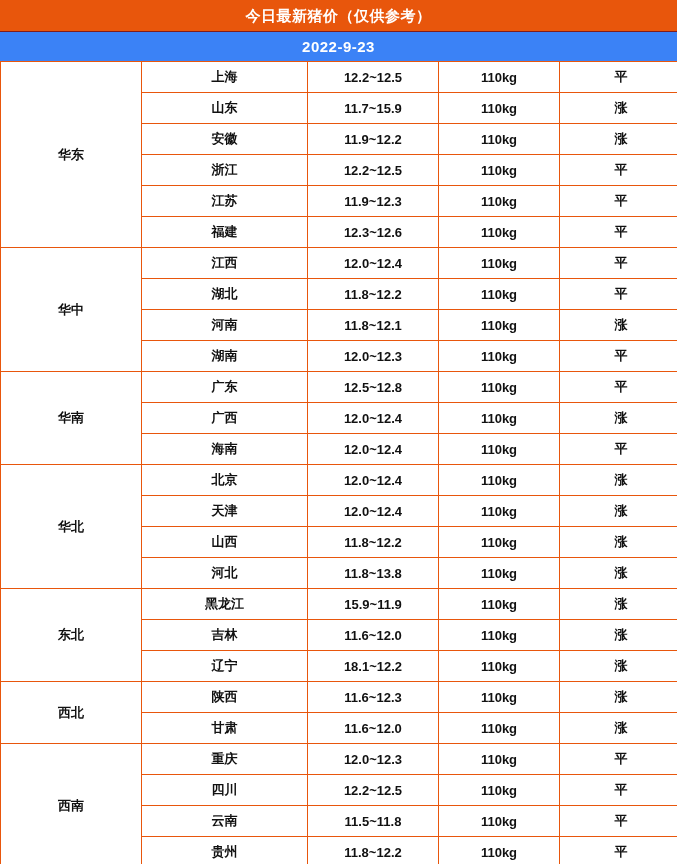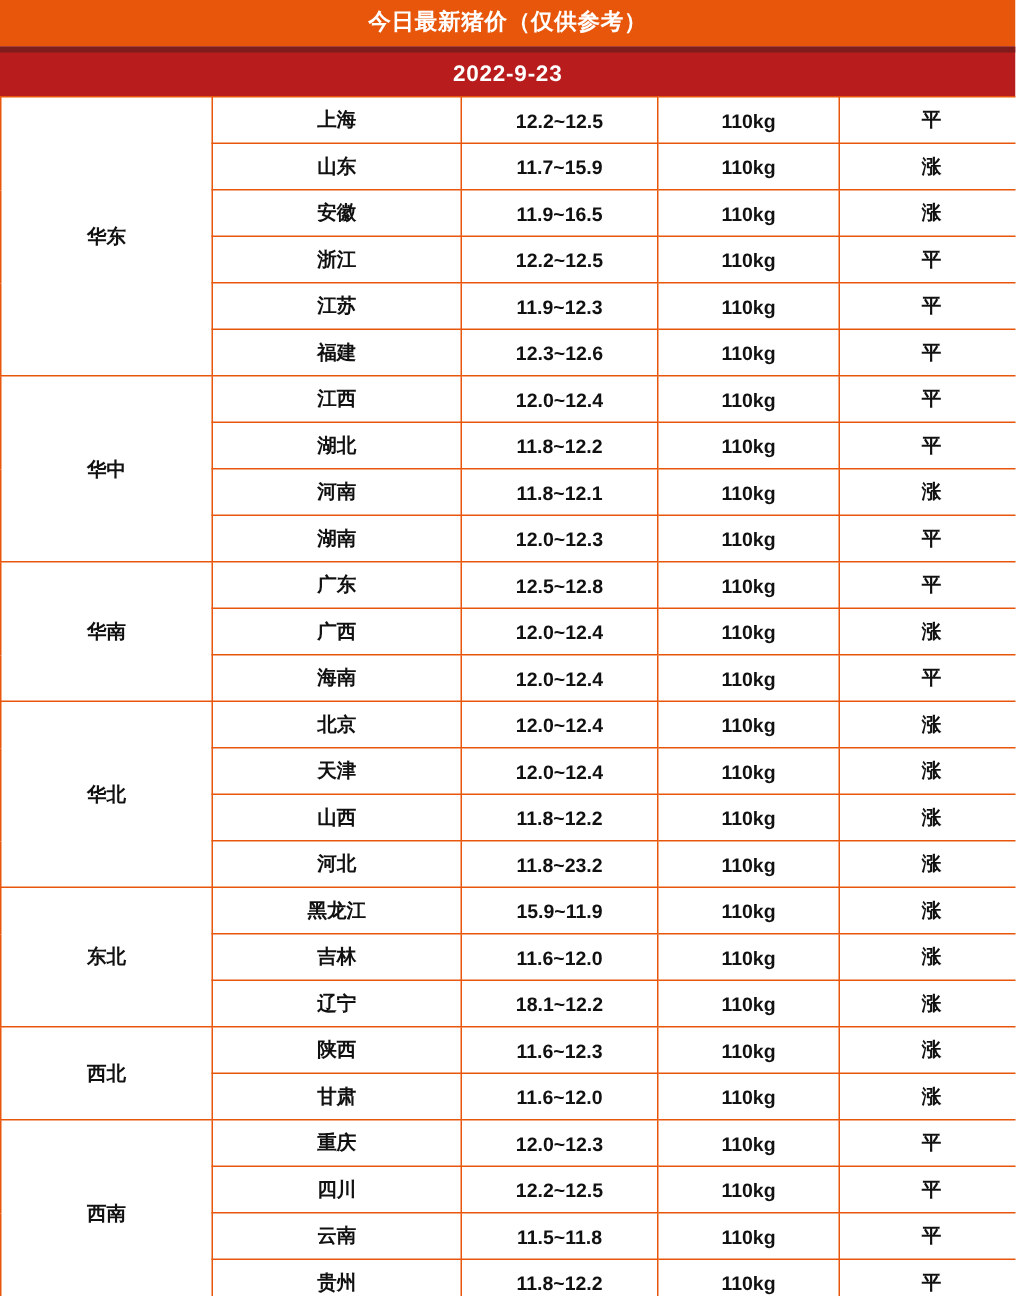--- a/index.html
+++ b/index.html
@@ -17,31 +17,30 @@
   }
   .title-bar {
     background: #e8560c;
     color: #ffffff;
     font-size: 15px;
     font-weight: bold;
     text-align: center;
     height: 31px;
     line-height: 31px;
     letter-spacing: 0.5px;
-    font-family: Liberation Mono, monospace;
   }
   .date-bar {
-    background: #b91c1c;
+    background: #3b82f6;
     color: #ffffff;
     font-size: 15px;
     font-weight: bold;
     text-align: center;
     height: 29px;
     line-height: 29px;
-    border-top: 4px solid #7f1d1d;
+    border-top: 1px solid #7f1d1d;
     letter-spacing: 0.5px;
   }
   table.price-table {
     border-collapse: collapse;
     width: 677px;
     table-layout: fixed;
   }
   table.price-table td {
     border: 1px solid #e8560c;
     height: 30px;
@@ -101,21 +100,21 @@
           <td class="trend trend-flat">平</td>
         </tr>
         <tr>
           <td class="province">山东</td>
           <td class="price">11.7~15.9</td>
           <td class="weight">110kg</td>
           <td class="trend trend-up">涨</td>
         </tr>
         <tr>
           <td class="province">安徽</td>
-          <td class="price">11.9~16.5</td>
+          <td class="price">11.9~12.2</td>
           <td class="weight">110kg</td>
           <td class="trend trend-up">涨</td>
         </tr>
         <tr>
           <td class="province">浙江</td>
           <td class="price">12.2~12.5</td>
           <td class="weight">110kg</td>
           <td class="trend trend-flat">平</td>
         </tr>
         <tr>
@@ -188,21 +187,21 @@
           <td class="trend trend-up">涨</td>
         </tr>
         <tr>
           <td class="province">山西</td>
           <td class="price">11.8~12.2</td>
           <td class="weight">110kg</td>
           <td class="trend trend-up">涨</td>
         </tr>
         <tr>
           <td class="province">河北</td>
-          <td class="price">11.8~23.2</td>
+          <td class="price">11.8~13.8</td>
           <td class="weight">110kg</td>
           <td class="trend trend-up">涨</td>
         </tr>
         <tr>
           <td class="region" rowspan="3">东北</td>
           <td class="province">黑龙江</td>
           <td class="price">15.9~11.9</td>
           <td class="weight">110kg</td>
           <td class="trend trend-up">涨</td>
         </tr>

